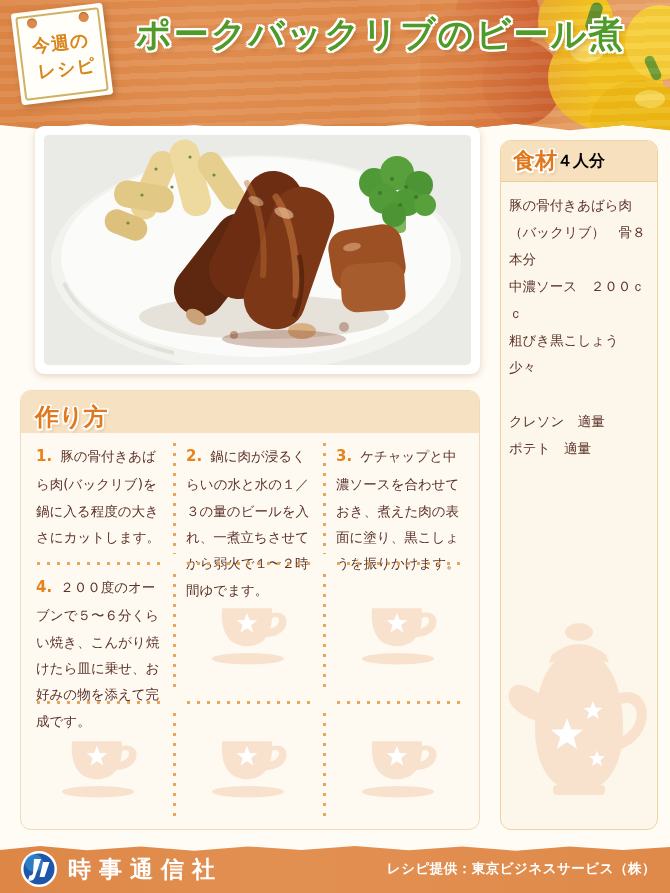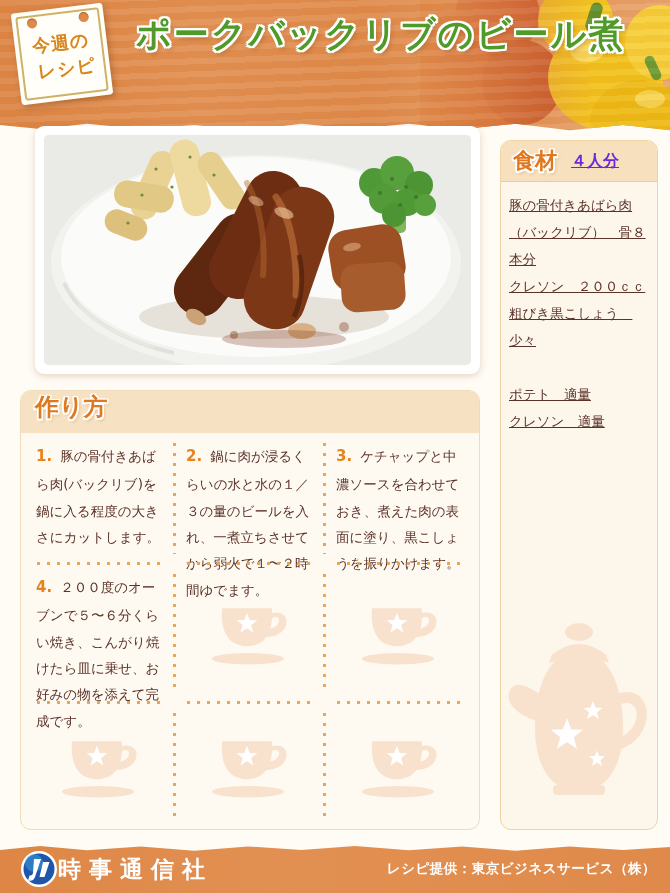--- a/index.html
+++ b/index.html
@@ -33,51 +33,51 @@
     border-radius:9px;padding:9px;box-sizing:border-box;box-shadow:0 2px 7px rgba(150,90,40,.25);z-index:3;}
   .photo-frame .inner{width:100%;height:100%;border-radius:5px;overflow:hidden;background:#ECECE8;}
 
   
   .h-orange{font-weight:bold;color:#E0781E;
     text-shadow:-1.5px -1.5px 0 #fff,1.5px -1.5px 0 #fff,-1.5px 1.5px 0 #fff,1.5px 1.5px 0 #fff,0 -1.5px 0 #fff,0 1.5px 0 #fff,-1.5px 0 0 #fff,1.5px 0 0 #fff,2px 3px 3px rgba(190,110,40,.35);}
 
   
   .ing-panel{position:absolute;left:500px;top:140px;width:158px;height:690px;box-sizing:border-box;
     background:#FDF7EB;border:1px solid #EFD3A4;border-radius:11px;overflow:hidden;}
-  .ing-head{height:40px;background:#F6E0BD;display:flex;align-items:center;gap:14px;padding:0 12px;
+  .ing-head{height:40px;background:#F6E0BD;display:flex;align-items:center;padding:0 12px;
     border-bottom:1px solid #EBCD9C;}
   .ing-head .t{font-size:22px;}
-  .ing-head .sv{font-size:16px;font-weight:bold;color:#6d28d9;text-decoration:underline;}
+  .ing-head .sv{font-size:16px;font-weight:bold;color:#000000;}
   .ing-list{padding:10px 8px;font-size:13.5px;line-height:2.0;color:#5C332A;}
-  .ing-item{min-height:27px;text-decoration:underline;}
+  .ing-item{min-height:27px;}
   .teapot{position:absolute;left:50%;transform:translateX(-50%);bottom:26px;}
 
   
   .steps-panel{position:absolute;left:20px;top:390px;width:460px;height:440px;box-sizing:border-box;
     background:#FEFAF1;border:1px solid #F0DCBC;border-radius:11px;overflow:hidden;}
-  .steps-head{height:42px;background:#F6E2C2;display:flex;align-items:flex-start;padding:0 14px;}
+  .steps-head{height:42px;background:#F6E2C2;display:flex;align-items:flex-end;padding:0 14px;}
   .steps-head .t{font-size:24px;}
   .steps-grid{display:grid;grid-template-columns:1fr 1fr 1fr;grid-template-rows:131px 139px 126px;padding:0 4px;}
   .cell{position:relative;padding:9px 11px 4px 11px;font-size:13.5px;line-height:1.95;color:#5C332A;}
   .cell .num{font-weight:bold;color:#E8821C;font-size:15px;margin-right:8px;}
   .cell.b-r::after{content:"";position:absolute;right:-1px;top:10px;bottom:10px;width:3px;
     background-image:radial-gradient(circle at 1.5px 1.5px,#E8A455 1.4px,rgba(0,0,0,0) 1.6px);
     background-size:3px 10px;background-repeat:repeat-y;}
   .cell.b-b::before{content:"";position:absolute;left:12px;right:12px;bottom:-1px;height:3px;
     background-image:radial-gradient(circle at 1.5px 1.5px,#E8A455 1.4px,rgba(0,0,0,0) 1.6px);
     background-size:10px 3px;background-repeat:repeat-x;}
   .cup-cell{display:flex;align-items:center;justify-content:center;}
 
   
   .footer{position:absolute;left:0;bottom:0;width:670px;height:49px;
     background:linear-gradient(90deg,#DD8646,#E2905district 40%,#DF8A4B);
     background:linear-gradient(90deg,#DD8646,#E29052 40%,#DF8A4B);
     clip-path:polygon(0 12%,6% 4%,13% 13%,21% 5%,29% 14%,37% 5%,45% 12%,53% 4%,61% 13%,69% 5%,77% 14%,85% 5%,93% 12%,100% 6%,100% 100%,0 100%);
     display:flex;align-items:center;padding:0 14px 0 20px;box-sizing:border-box;}
-  .brand{display:flex;align-items:center;}
+  .brand{display:flex;align-items:center;gap:10px;}
   .brand-name{color:#fff;font-weight:bold;font-size:23px;letter-spacing:8px;margin-top:2px;}
   .credit{margin-left:auto;color:#fff;font-size:13.5px;font-weight:bold;letter-spacing:.5px;text-align:right;}
 </style>
 </head>
 <body>
 
 <div class="page">
 
   <div class="header">
     <div class="peppers">
@@ -174,25 +174,25 @@
     </div>
   </div>
 
   <div class="ing-panel">
     <div class="ing-head">
       <span class="t h-orange">食材</span>
       <span class="sv">４人分</span>
     </div>
     <div class="ing-list">
       <div class="ing-item">豚の骨付きあばら肉（バックリブ）　骨８本分</div>
-      <div class="ing-item">クレソン　２００ｃｃ</div>
+      <div class="ing-item">中濃ソース　２００ｃｃ</div>
       <div class="ing-item">粗びき黒こしょう　少々</div>
       <div class="ing-item"></div>
+      <div class="ing-item">クレソン　適量</div>
       <div class="ing-item">ポテト　適量</div>
-      <div class="ing-item">クレソン　適量</div>
     </div>
     <div class="teapot">
       <svg width="148" height="178" viewBox="0 0 148 178">
         <defs>
           <path id="starp" d="M0,-10 L2.47,-3.4 L9.51,-3.09 L3.99,1.3 L5.88,8.09 L0,4.2 L-5.88,8.09 L-3.99,1.3 L-9.51,-3.09 L-2.47,-3.4 Z" fill="#FFFFFF"></path>
         </defs>
         <g fill="#F8E2CE">
           <ellipse cx="74" cy="11" rx="14" ry="9"></ellipse>
           <path d="M44 36 Q74 10 104 36 Q90 28 74 28 Q58 28 44 36 Z"></path>
           <path d="M47 34 Q74 16 101 34 L104 42 Q74 30 44 42 Z"></path>

